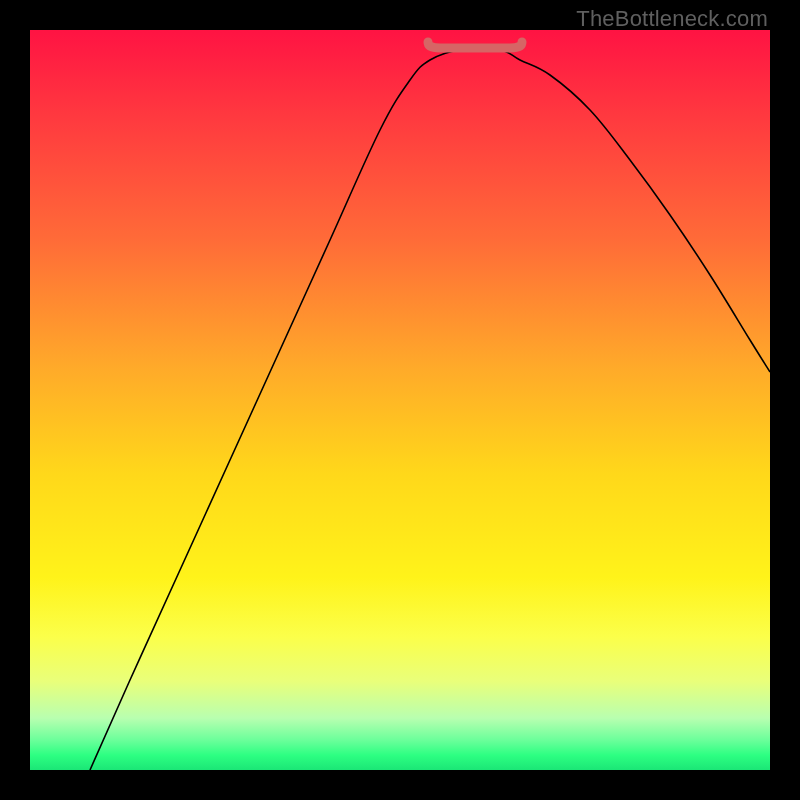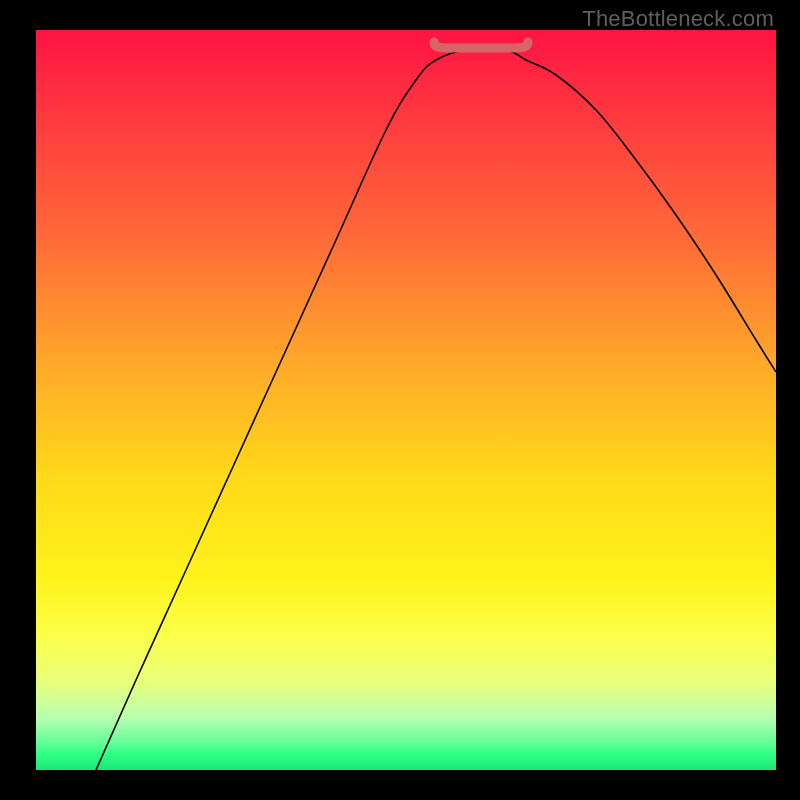--- a/index.html
+++ b/index.html
@@ -9,21 +9,20 @@
     height: 800px;
     overflow: hidden;
     background: #000;
     font-family: Arial, Helvetica, sans-serif;
   }
   .frame {
     position: relative;
     width: 780px;
     height: 800px;
     background: #000;
-    margin-left: 6px;
   }
   .plot-area {
     position: absolute;
     left: 30px;
     top: 30px;
     width: 740px;
     height: 740px;
     overflow: hidden;
   }
   .gradient-bg {

